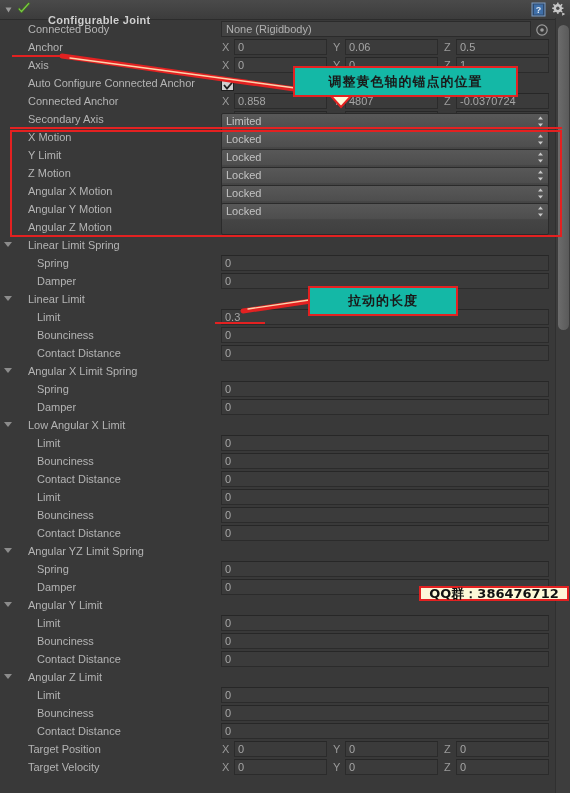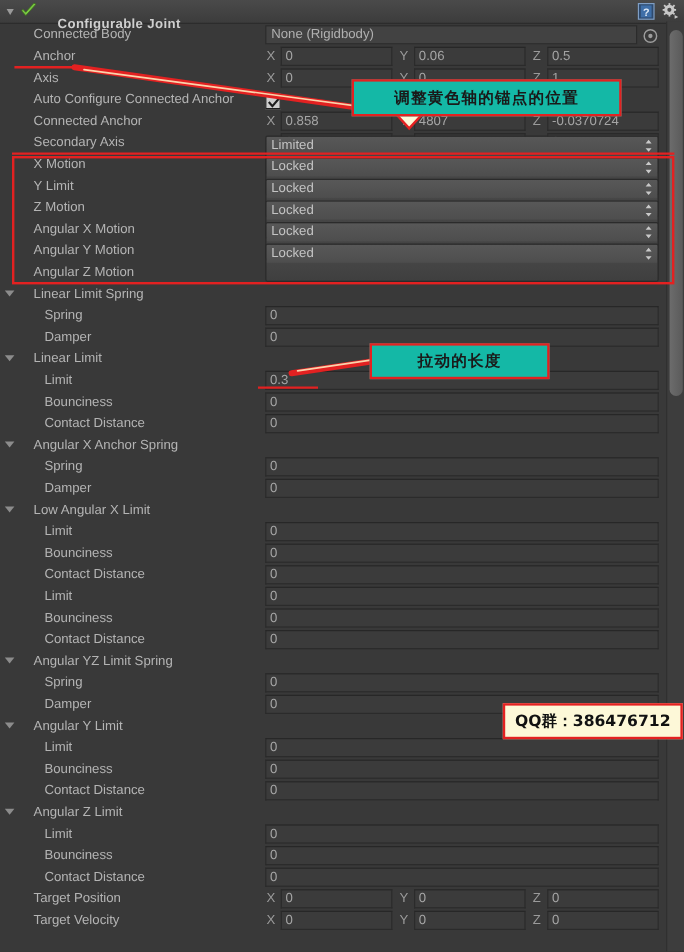--- a/index.html
+++ b/index.html
@@ -421,21 +421,21 @@
   </div>
   <div class="row">
     <span class="lbl ind1">Contact Distance</span>
     <div class="fieldwrap">
         <div class="txtfield">0</div>
       </div>
   </div>
 
   <div class="row foldrow">
     <span class="tri"></span>
-    <span class="lbl ind0">Angular X Anchor Spring</span>
+    <span class="lbl ind0">Angular X Limit Spring</span>
   </div>
   <div class="row">
     <span class="lbl ind1">Spring</span>
     <div class="fieldwrap">
         <div class="txtfield">0</div>
       </div>
   </div>
   <div class="row">
     <span class="lbl ind1">Damper</span>
     <div class="fieldwrap">
@@ -612,17 +612,17 @@
   <div class="redbox" style="left:10px; top:130px; width:552px; height:107px;"></div>
 
   <div class="callout" style="left:293px; top:66px; width:225px; height:31px;">
     <span>调整黄色轴的锚点的位置</span>
   </div>
 
   <div class="callout" style="left:308px; top:286px; width:150px; height:30px;">
     <span>拉动的长度</span>
   </div>
 
-  <div class="watermark" style="left:419px; top:586px; width:150px; height:30px;">
+  <div class="watermark" style="left:419px; top:586px; width:150px; height:15px;">
     <span>QQ群：386476712</span>
   </div>
 
 </div>
 
 </body></html>

